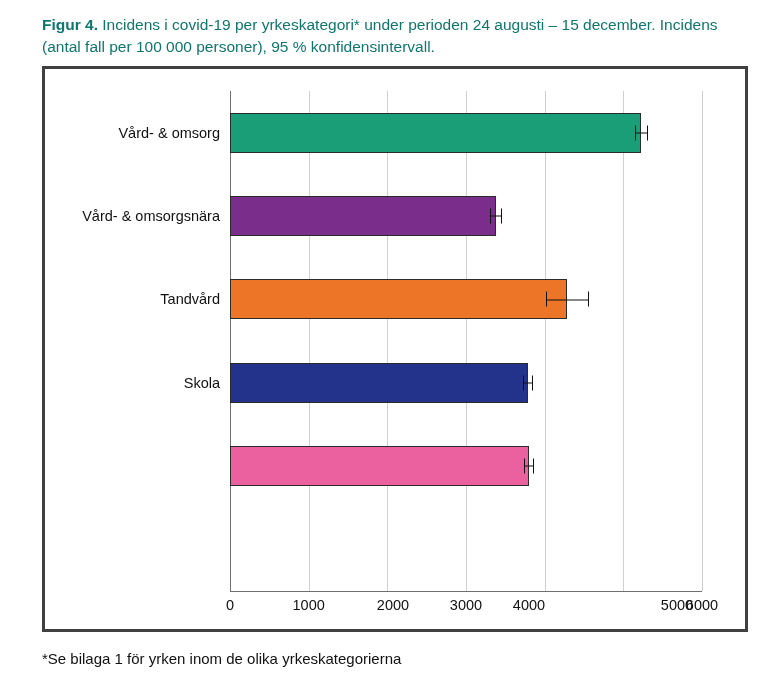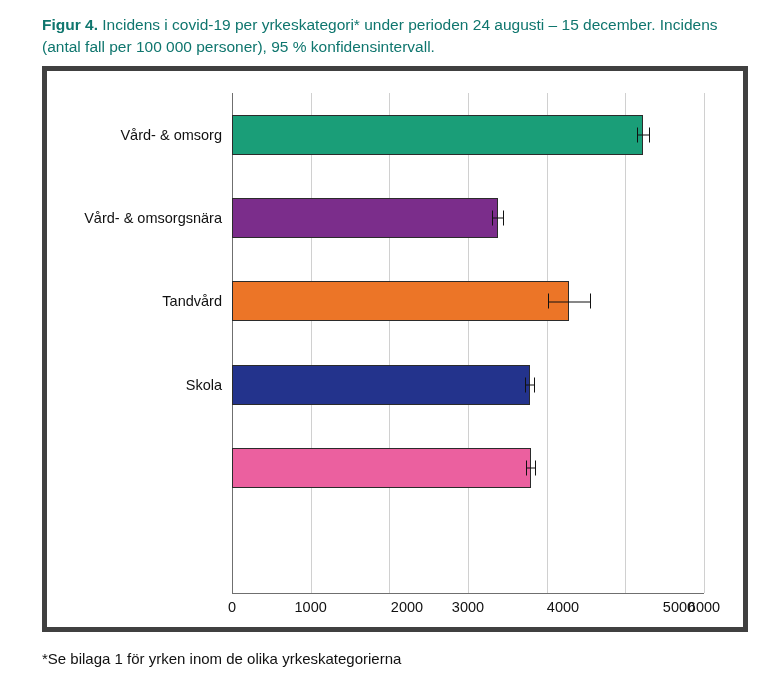--- a/index.html
+++ b/index.html
@@ -32,21 +32,21 @@
   }
   .caption .bold {
     font-weight: bold;
   }
   .chart-frame {
     position: absolute;
     left: 42px;
     top: 66px;
     width: 706px;
     height: 566px;
-    border: 5px solid #404040;
+    border: 3px solid #404040;
     background: #ffffff;
     box-sizing: border-box;
   }
   .plot-area {
     position: absolute;
     left: 185px;   
     top: 22px;
     width: 472px;  
     height: 500px;
     box-sizing: border-box;
@@ -204,23 +204,23 @@
           <div class="errorbar" style="left: 294.213px; width: 9.44px;">
             <div class="eb-line"></div>
             <div class="eb-cap left"></div>
             <div class="eb-cap right"></div>
           </div>
         </div>
         <div class="xticks" id="xticks">
         <div class="xaxis-baseline"></div>
       <div class="xtick-label" style="left: 0px;">0</div>
           <div class="xtick-label" style="left: 78.6667px;">1000</div>
-          <div class="xtick-label" style="left: 175px;">2000</div>
+          <div class="xtick-label" style="left: 163px;">2000</div>
           <div class="xtick-label" style="left: 236px;">3000</div>
-          <div class="xtick-label" style="left: 331px; text-align: center;">4000</div>
+          <div class="xtick-label" style="left: 299px; text-align: center;">4000</div>
           <div class="xtick-label" style="left: 410px; margin-left: 37px;">5000</div>
           <div class="xtick-label" style="left: 472px;">6000</div>
         </div>
     </div>
   </div>
 
   <div class="footnote">*Se bilaga 1 för yrken inom de olika yrkeskategorierna</div>
 
 </div>
 

